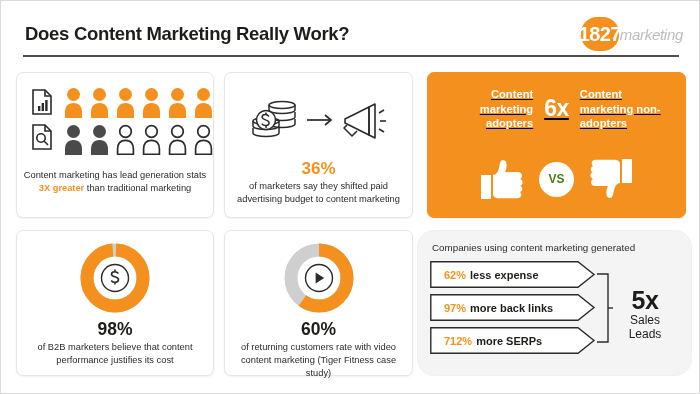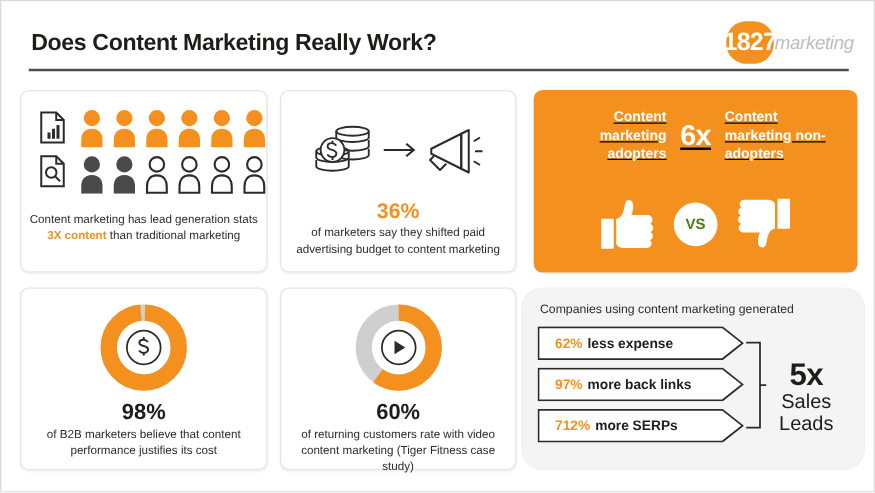--- a/index.html
+++ b/index.html
@@ -168,21 +168,21 @@
     width: 18px; height: 78px;
   }
   #leads-total {
     position: absolute; left: 196px; top: 56px;
     width: 62px; text-align: center;
   }
   #leads-mult {
     font-size: 25px; font-weight: bold; color: #1d1d1b;
     letter-spacing: -0.5px; line-height: 26px;
   }
-  #leads-sub { font-size: 16px; color: #1d1d1b; }
+  #leads-sub { font-size: 12px; color: #1d1d1b; }
 </style>
 </head>
 <body>
 
 <div id="page">
 
   <div id="header">
     <div id="page-title">Does Content Marketing Really Work?</div>
 
     <div id="logo">
@@ -265,21 +265,21 @@
           <circle cx="10.5" cy="7.5" r="5.8" fill="none" stroke="#2b2b2b" stroke-width="1.7"></circle>
           <path d="M10.5 16.3 c-5.6 0-7.9 3.9-7.9 8.8 v5.2 h15.8 v-5.2 c0-4.9-2.3-8.8-7.9-8.8z" fill="none" stroke="#2b2b2b" stroke-width="1.7"></path>
         </svg>
         <svg class="person" viewBox="0 0 21 31">
           <circle cx="10.5" cy="7.5" r="5.8" fill="none" stroke="#2b2b2b" stroke-width="1.7"></circle>
           <path d="M10.5 16.3 c-5.6 0-7.9 3.9-7.9 8.8 v5.2 h15.8 v-5.2 c0-4.9-2.3-8.8-7.9-8.8z" fill="none" stroke="#2b2b2b" stroke-width="1.7"></path>
         </svg>
       </div>
     </div>
 
-    <div class="caption" id="leadgen-caption"><span>Content marketing has lead generation stats </span><span class="hi">3X content</span><span> than traditional marketing</span></div>
+    <div class="caption" id="leadgen-caption"><span>Content marketing has lead generation stats </span><span class="hi">3X greater</span><span> than traditional marketing</span></div>
   </div>
 
   <div class="card" id="card-budget">
 
     <svg id="budget-icons" viewBox="0 0 160 58">
       <g fill="none" stroke="#2b2b2b" stroke-width="1.5">
         <ellipse cx="43" cy="14" rx="13" ry="3.6"></ellipse>
         <path d="M30 14 v5 c0 2 5.8 3.6 13 3.6 s13-1.6 13-3.6 v-5"></path>
         <path d="M30 21 v5 c0 2 5.8 3.6 13 3.6 s13-1.6 13-3.6 v-5"></path>
         <path d="M30 28 v5 c0 2 5.8 3.6 13 3.6 s13-1.6 13-3.6 v-5"></path>

